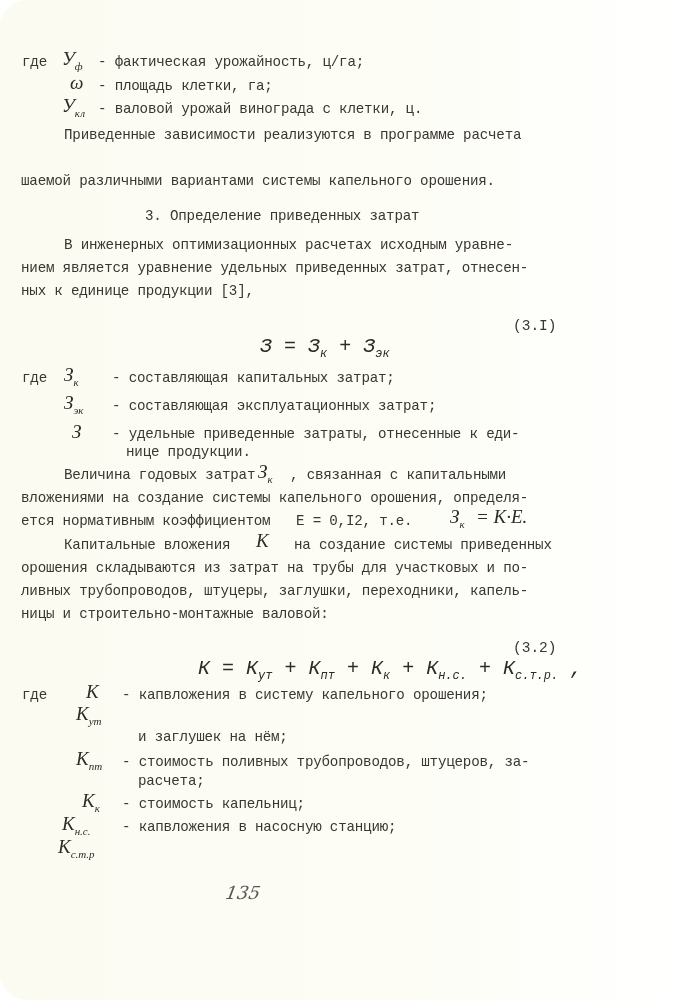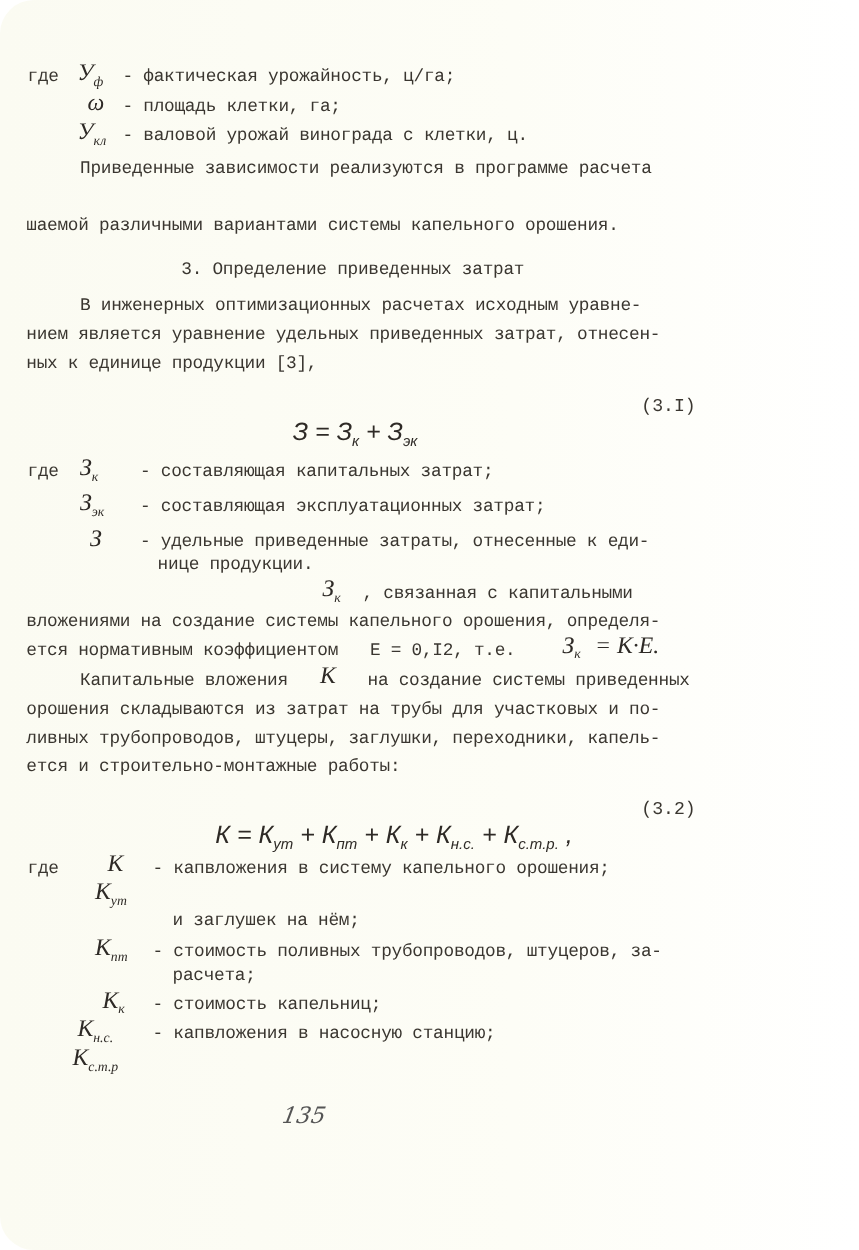--- a/index.html
+++ b/index.html
@@ -18,21 +18,21 @@
     .line {
       position: absolute; white-space: pre; font-size: 14.2px; line-height: 18px;
       letter-spacing: -0.2px;
     }
     .sym {
       position: absolute; font-family: Liberation Serif, serif; font-style: italic;
       font-size: 19px; color: #2e2a26; white-space: pre;
     }
     .sym sub { font-size: 11px; font-style: italic; }
     .eq {
-      position: absolute; font-family: Liberation Sans, sans-serif; font-style: italic;
+      position: absolute; font-family: Liberation Mono, monospace; font-style: italic;
       font-size: 20px; color: #2e2a26; white-space: pre;
     }
     .eq sub { font-size: 12px; }
     .eqnum { position: absolute; font-size: 14.5px; white-space: pre; }
     .pagenum {
       position: absolute; font-family: "DejaVu Serif", serif; font-style: italic;
       font-size: 18px; color: #555; transform: skewX(-10deg);
     }
   </style>
 </head>
@@ -68,34 +68,35 @@
   <span class="sym" style="left:64px;top:364px"><span>З</span><sub>к</sub></span>
   <span class="line" style="left:112px;top:369px">- составляющая капитальных затрат;</span>
 
   <span class="sym" style="left:64px;top:392px"><span>З</span><sub>эк</sub></span>
   <span class="line" style="left:112px;top:397px">- составляющая эксплуатационных затрат;</span>
 
   <span class="sym" style="left:72px;top:421px">З</span>
   <span class="line" style="left:112px;top:425px">- удельные приведенные затраты, отнесенные к еди-</span>
   <span class="line" style="left:126px;top:443px">нице продукции.</span>
 
+  <span class="line" style="left:64px;top:466px">Величина годовых затрат</span>
   <span class="sym" style="left:258px;top:461px"><span>З</span><sub>к</sub></span>
   <span class="line" style="left:290px;top:466px">, связанная с капитальными</span>
   <span class="line" style="left:21px;top:489px">вложениями на создание системы капельного орошения, определя-</span>
   <span class="line" style="left:21px;top:512px">ется нормативным коэффициентом</span>
   <span class="line" style="left:296px;top:512px">Е = 0,I2, т.е.</span>
   <span class="sym" style="left:450px;top:506px"><span>З</span><sub>к</sub></span>
   <span class="sym" style="left:476px;top:506px">= К·Е.</span>
 
   <span class="line" style="left:64px;top:536px">Капитальные вложения</span>
   <span class="sym" style="left:256px;top:530px">К</span>
   <span class="line" style="left:294px;top:536px">на создание системы приведенных</span>
   <span class="line" style="left:21px;top:559px">орошения складываются из затрат на трубы для участковых и по-</span>
   <span class="line" style="left:21px;top:582px">ливных трубопроводов, штуцеры, заглушки, переходники, капель-</span>
-  <span class="line" style="left:21px;top:605px">ется и строительно-монтажные работы:</span>
+  <span class="line" style="left:21px;top:605px">ницы и строительно-монтажные валовой:</span>
 
   <div class="eq" style="left:150px;top:634px">
     <span>К</span> = <span>К</span><sub>ут</sub> + <span>К</span><sub>пт</sub> + <span>К</span><sub>к</sub> + <span>К</span><sub>н.с.</sub> + <span>К</span><sub>с.т.р.</sub> ,
   </div>
   <span class="eqnum" style="left:513px;top:640px">(3.2)</span>
 
   <span class="line" style="left:22px;top:686px">где</span>
   <span class="sym" style="left:86px;top:681px">К</span>
   <span class="line" style="left:122px;top:686px">- капвложения в систему капельного орошения;</span>
 

